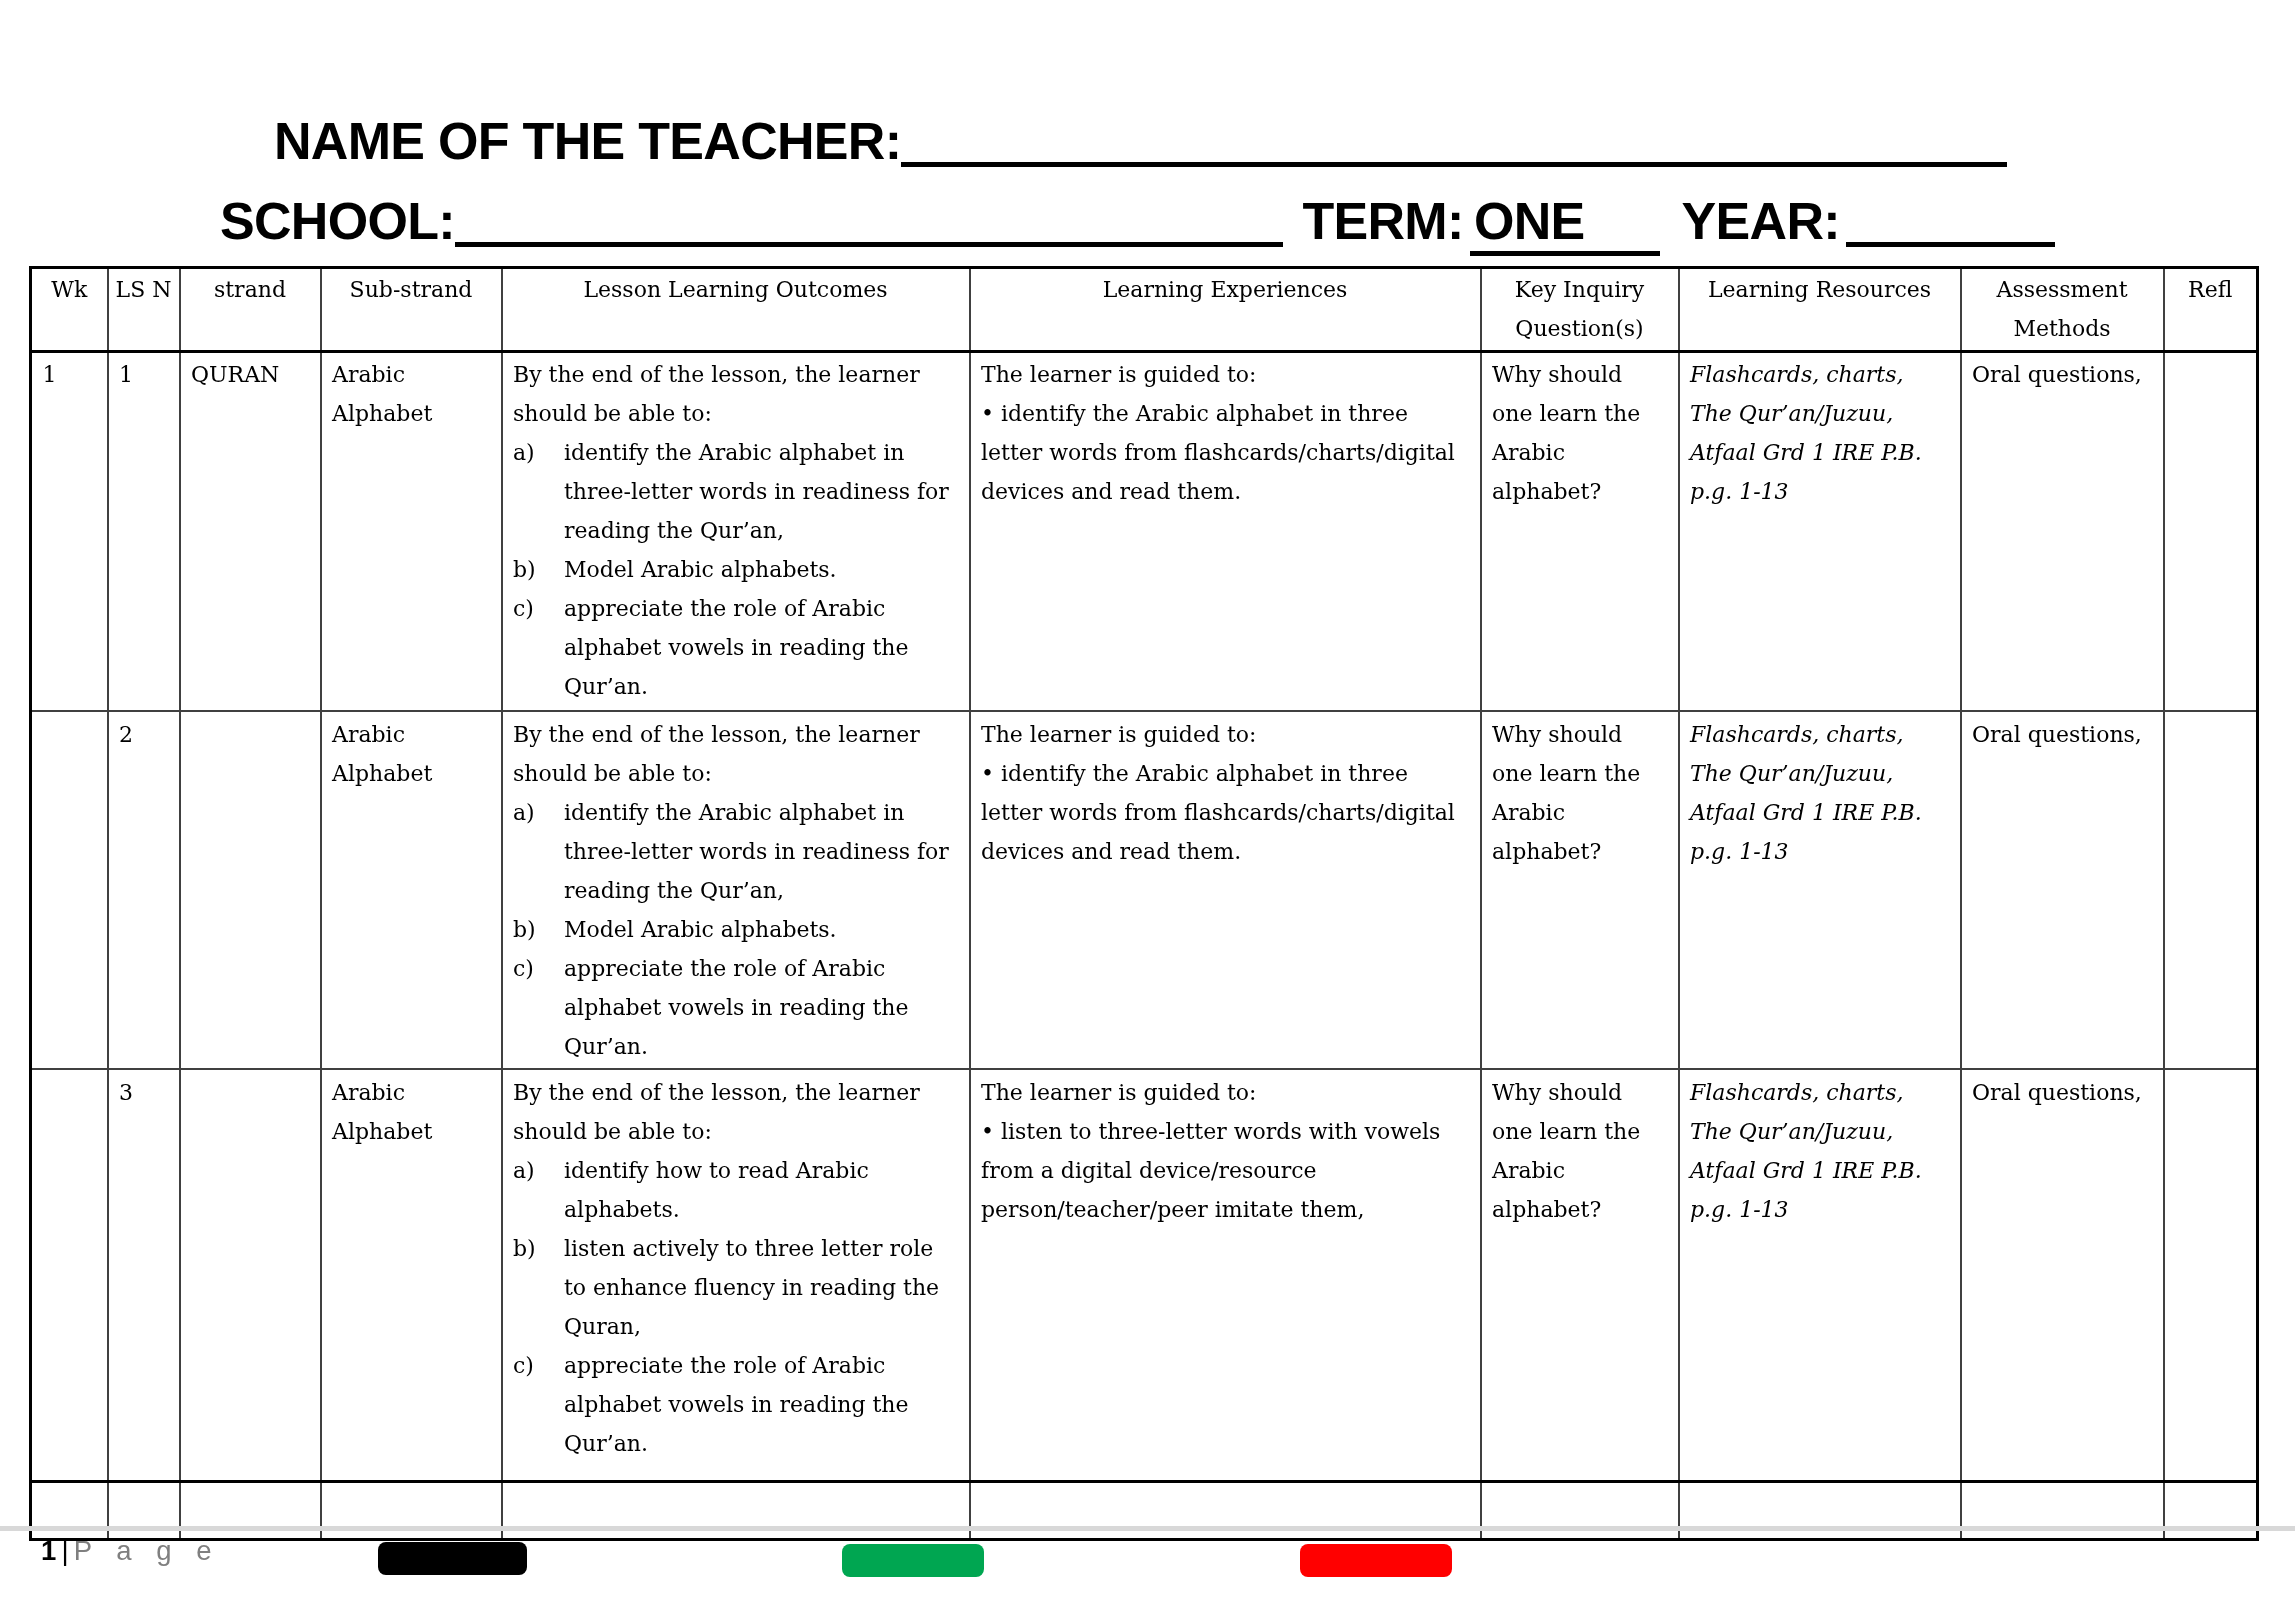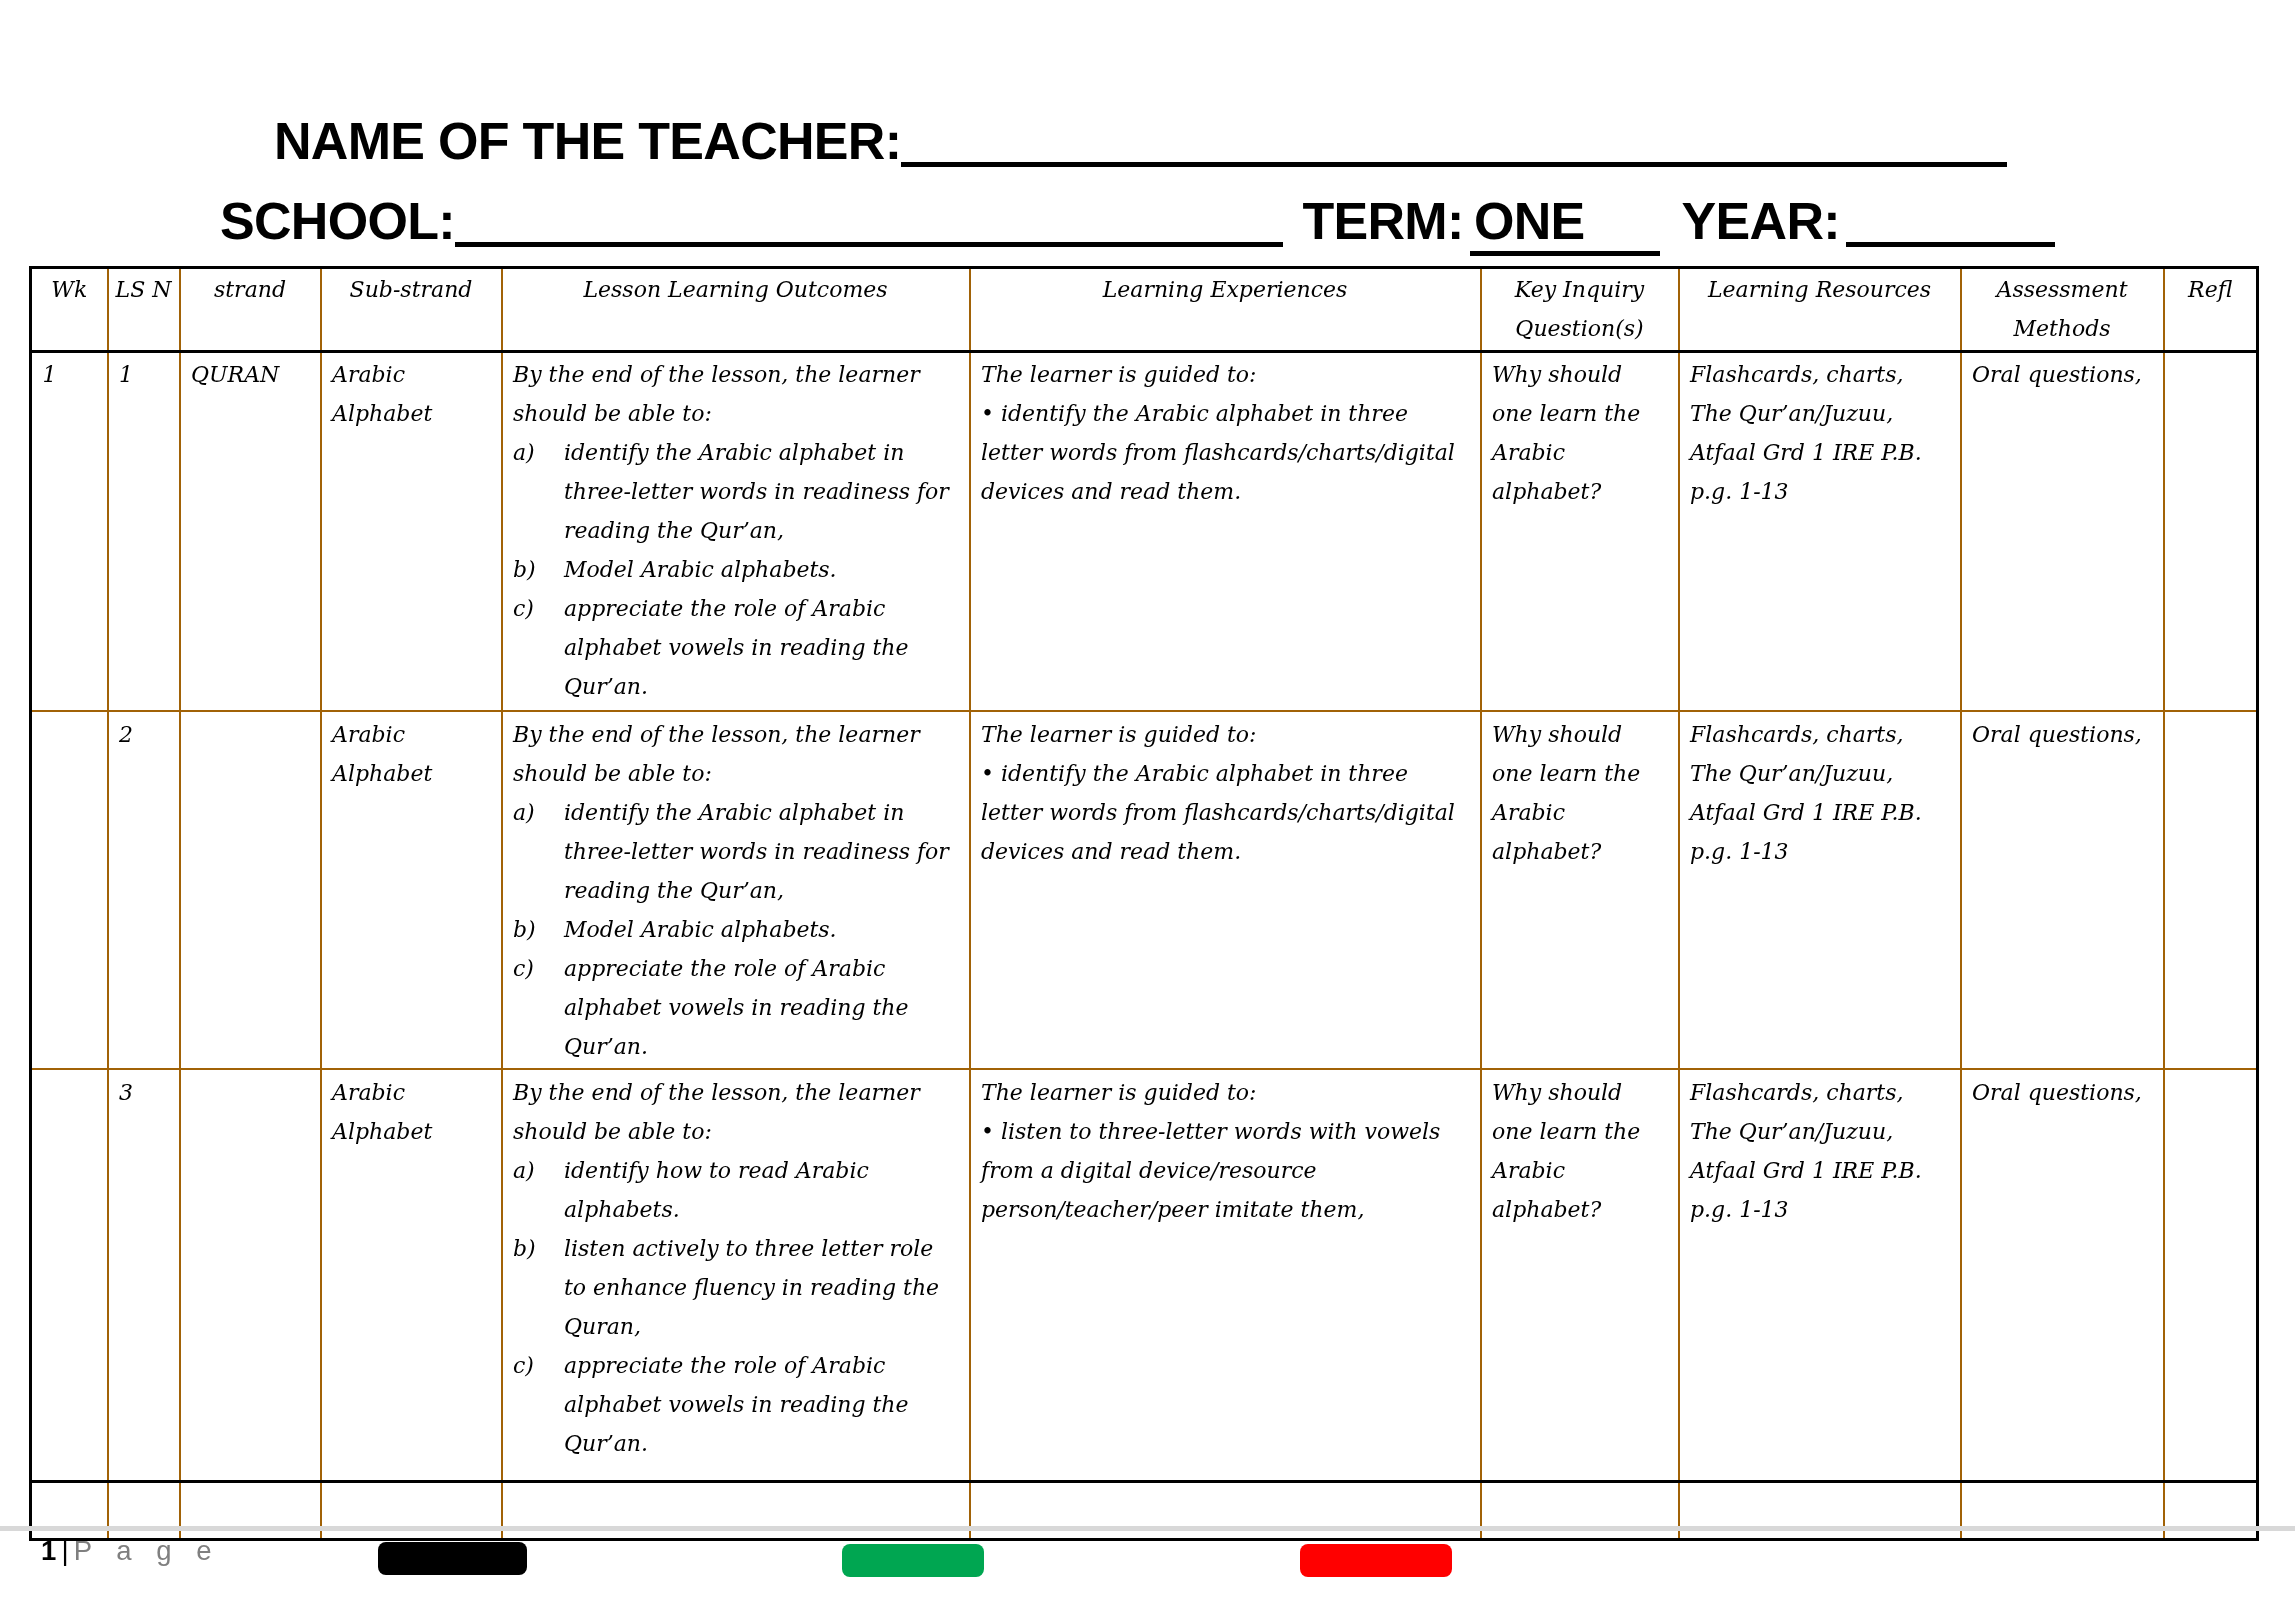--- a/index.html
+++ b/index.html
@@ -38,24 +38,23 @@
   .u-year { width:209px; margin-left:6.5px; }
 
   
   table.sow {
     position:absolute; top:266px; left:29px; width:2226px;
     border-collapse:collapse; table-layout:fixed;
     font-size:22px; line-height:39px;
     border:3.3px solid #000;
   }
   .sow th, .sow td {
-    border:2px solid #a16207; vertical-align:top;
+    border:2px solid #404040; vertical-align:top;
     padding:2.6px 10.5px; font-weight:normal; text-align:left;
     overflow:hidden;
-    font-style:italic;
   }
   .sow thead th { text-align:center; border-bottom:3.9px solid #000; padding:1.3px 5.2px; }
   .sow tr.rh-head { height:75px; }
   .sow tr.rh-1 { height:360px; }
   .sow tr.rh-2 { height:352px; }
   .sow tr.rh-3 { height:412px; }
   .sow tr.rh-3 td { border-bottom:3.9px solid #000; }
   .sow tr.rh-4 { height:58px; }
   .oitem { display:flex; }
   .oitem .m { flex:0 0 43px; }

